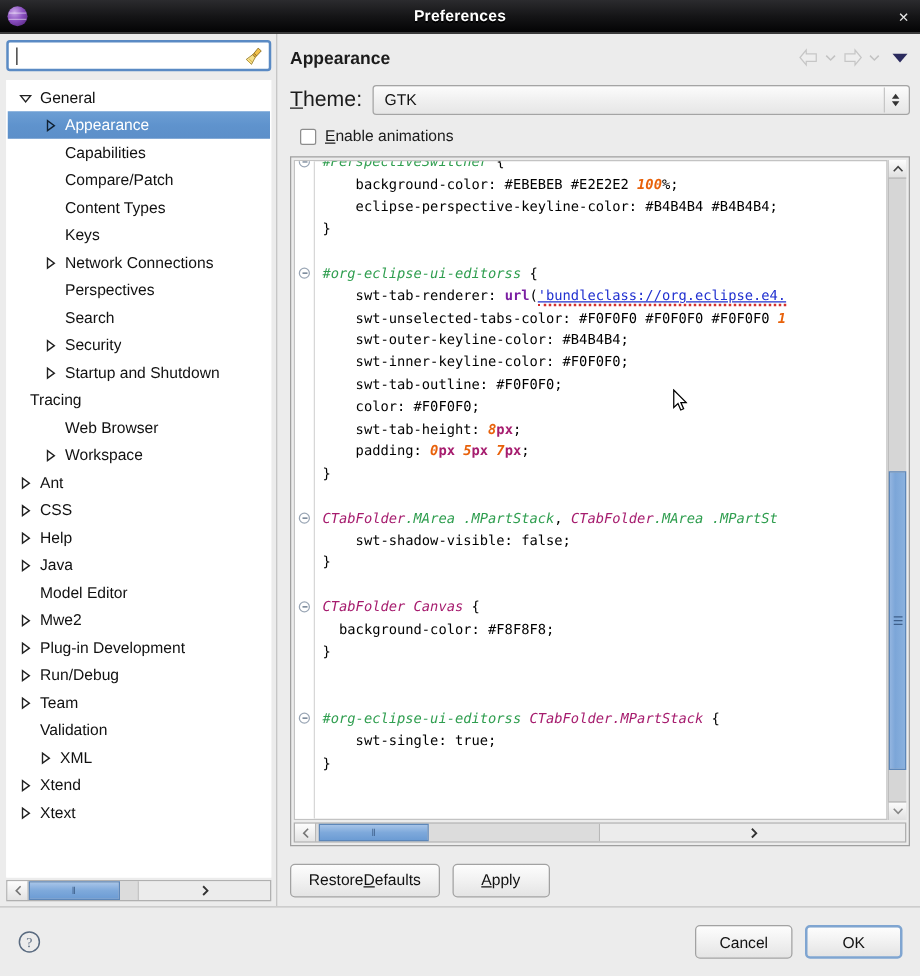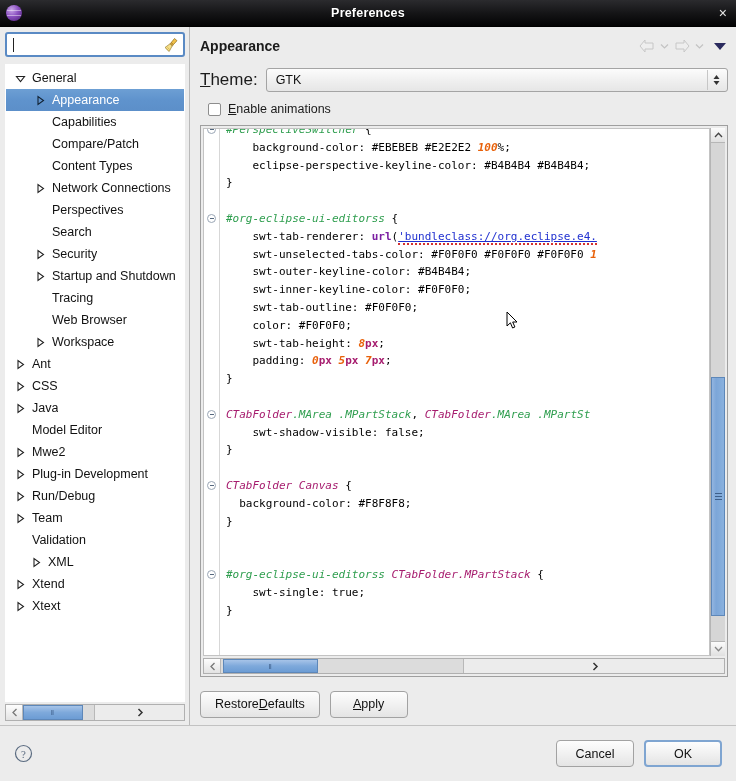--- a/index.html
+++ b/index.html
@@ -50,21 +50,21 @@
   }
 
   
   .body {
     flex: 1; display: flex; min-height: 0;
     background: #ececec;
   }
 
   
   .left {
-    width: 190px; flex: none;
+    width: 222px; flex: none;
     background: #ececec;
     display: flex; flex-direction: column;
     border-right: 1px solid #b9b9b9;
     padding: 5px 4px 4px 5px;
   }
   .filterbox {
     height: 25px; flex: none;
     background: #fff;
     border: 2px solid #5a8ac4;
     border-radius: 3px;
@@ -337,20 +337,24 @@
           </div>
           <div class="tree-row" style="padding-left: 28px;">
             <span class="twisty"></span>
             <span class="tree-label">Compare/Patch</span>
           </div>
           <div class="tree-row" style="padding-left: 28px;">
             <span class="twisty"></span>
             <span class="tree-label">Content Types</span>
           </div>
           <div class="tree-row" style="padding-left: 28px;">
+            <span class="twisty"></span>
+            <span class="tree-label">Keys</span>
+          </div>
+          <div class="tree-row" style="padding-left: 28px;">
             <span class="twisty">
               <svg width="11" height="11" viewBox="0 0 11 11">
                 <path d="M3 1.5 L3 9.5 L8.5 5.5 Z" fill="none" stroke="#222" stroke-width="1.1"></path>
               </svg>
             </span>
             <span class="tree-label">Network Connections</span>
           </div>
           <div class="tree-row" style="padding-left: 28px;">
             <span class="twisty"></span>
             <span class="tree-label">Perspectives</span>
@@ -368,21 +372,21 @@
             <span class="tree-label">Security</span>
           </div>
           <div class="tree-row" style="padding-left: 28px;">
             <span class="twisty">
               <svg width="11" height="11" viewBox="0 0 11 11">
                 <path d="M3 1.5 L3 9.5 L8.5 5.5 Z" fill="none" stroke="#222" stroke-width="1.1"></path>
               </svg>
             </span>
             <span class="tree-label">Startup and Shutdown</span>
           </div>
-          <div class="tree-row" style="padding-left: 28px;">
+          <div class="tree-row" style="">
             <span class="twisty"></span>
             <span class="tree-label">Tracing</span>
           </div>
           <div class="tree-row" style="padding-left: 28px;">
             <span class="twisty"></span>
             <span class="tree-label">Web Browser</span>
           </div>
           <div class="tree-row" style="padding-left: 28px;">
             <span class="twisty">
               <svg width="11" height="11" viewBox="0 0 11 11">
@@ -399,20 +403,28 @@
             </span>
             <span class="tree-label">Ant</span>
           </div>
           <div class="tree-row" style="padding-left: 8px;">
             <span class="twisty">
               <svg width="11" height="11" viewBox="0 0 11 11">
                 <path d="M3 1.5 L3 9.5 L8.5 5.5 Z" fill="none" stroke="#222" stroke-width="1.1"></path>
               </svg>
             </span>
             <span class="tree-label">CSS</span>
+          </div>
+          <div class="tree-row" style="padding-left: 8px;">
+            <span class="twisty">
+              <svg width="11" height="11" viewBox="0 0 11 11">
+                <path d="M3 1.5 L3 9.5 L8.5 5.5 Z" fill="none" stroke="#222" stroke-width="1.1"></path>
+              </svg>
+            </span>
+            <span class="tree-label">Help</span>
           </div>
           <div class="tree-row" style="padding-left: 8px;">
             <span class="twisty">
               <svg width="11" height="11" viewBox="0 0 11 11">
                 <path d="M3 1.5 L3 9.5 L8.5 5.5 Z" fill="none" stroke="#222" stroke-width="1.1"></path>
               </svg>
             </span>
             <span class="tree-label">Java</span>
           </div>
           <div class="tree-row" style="padding-left: 8px;">

